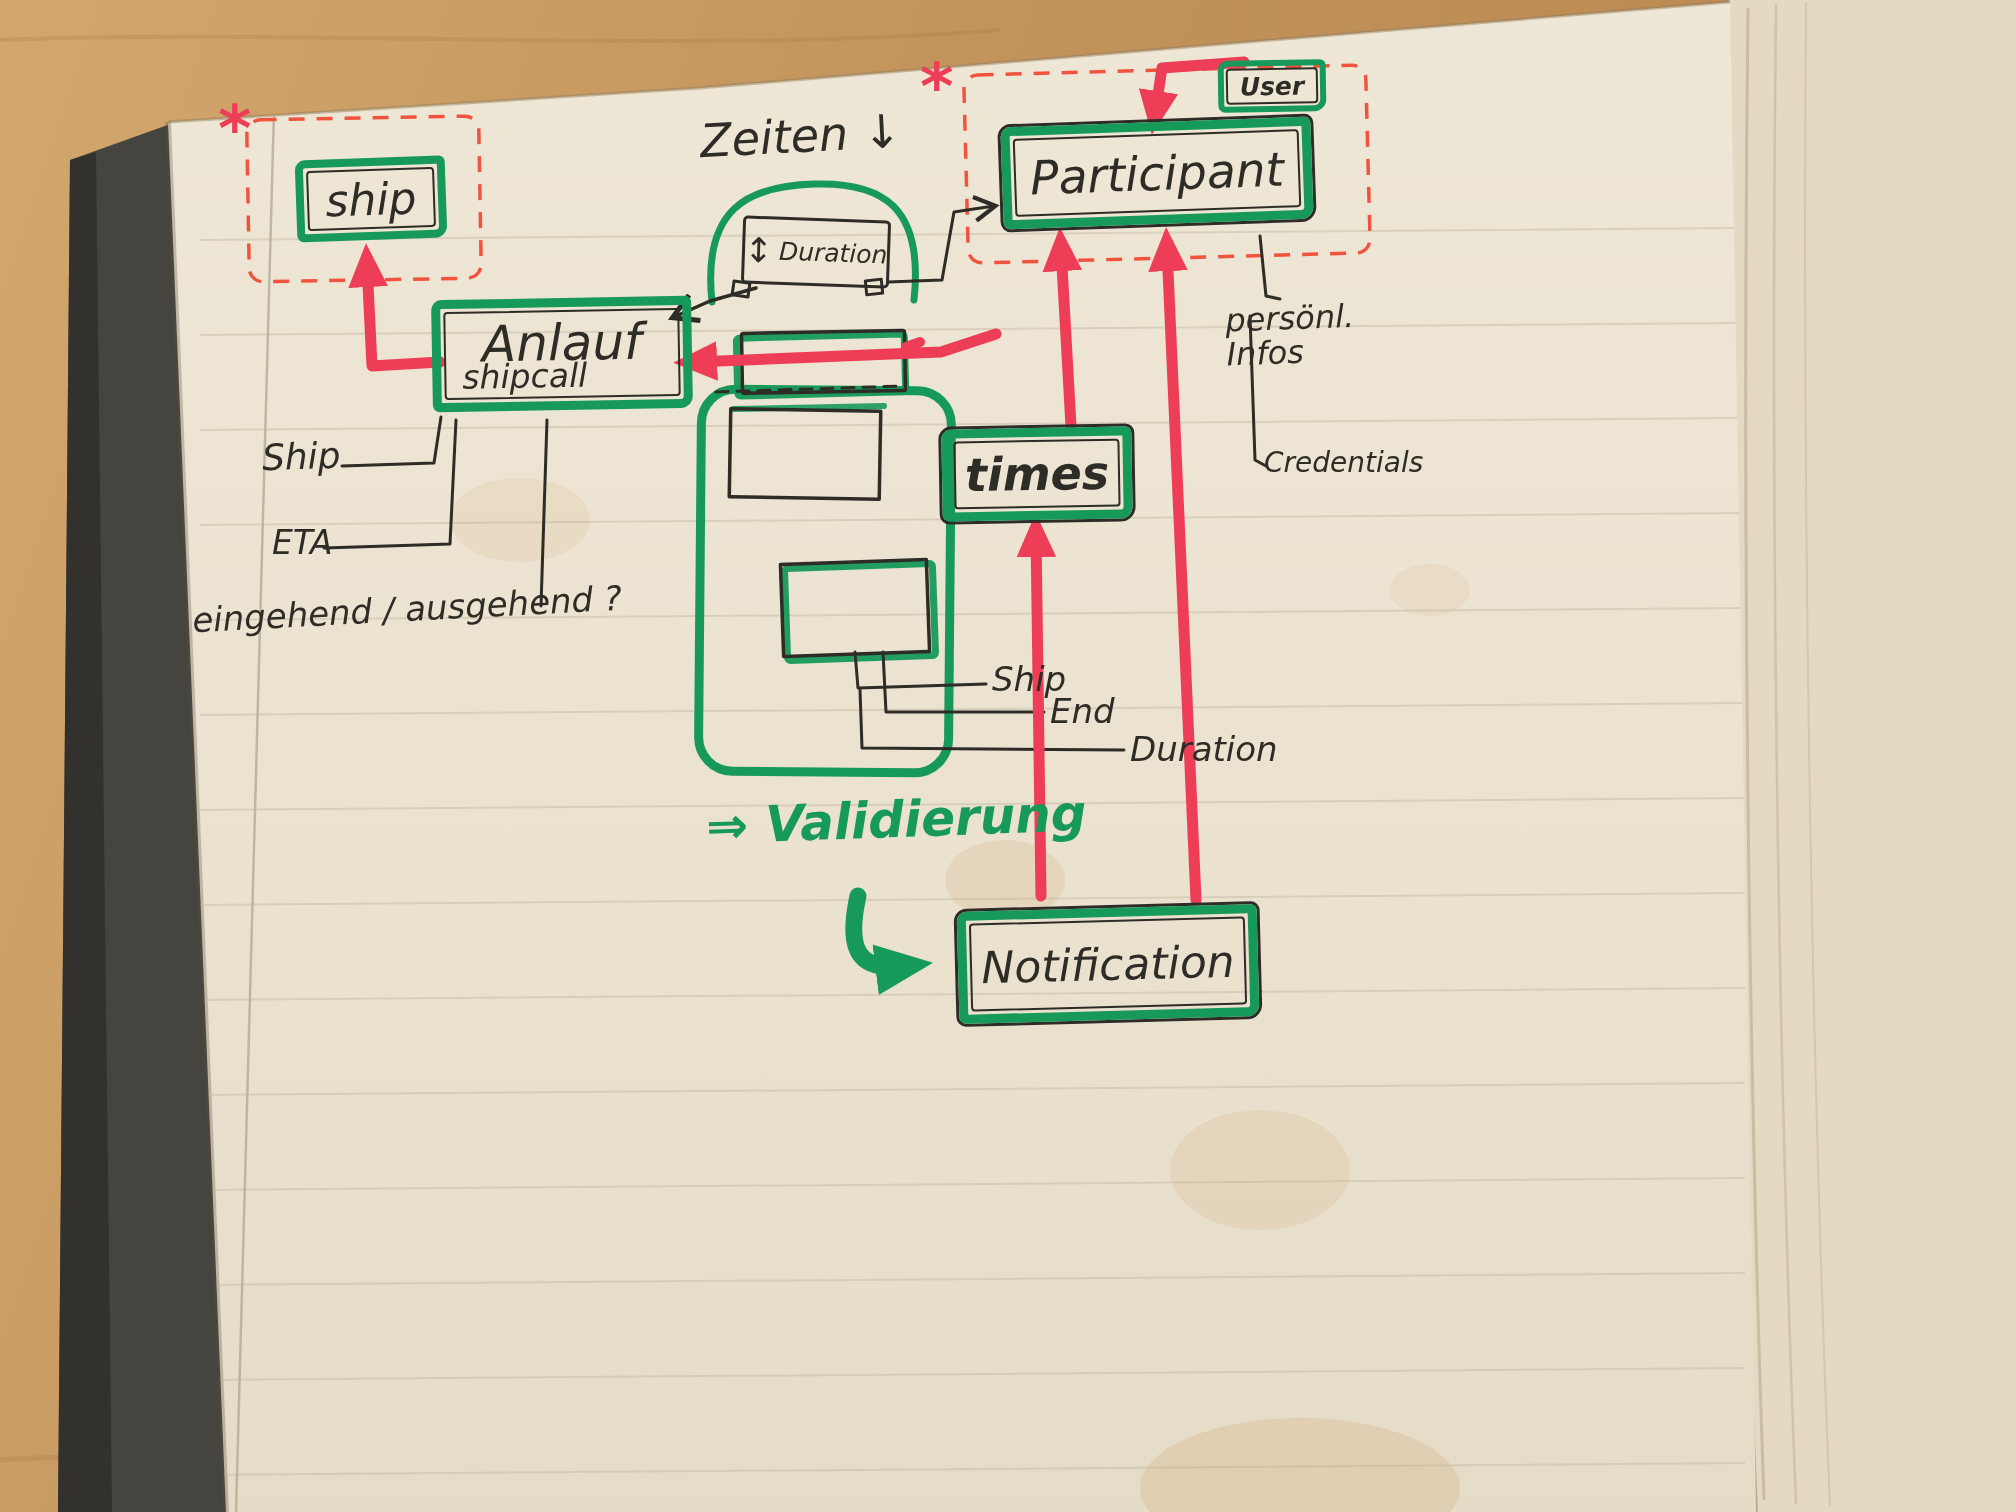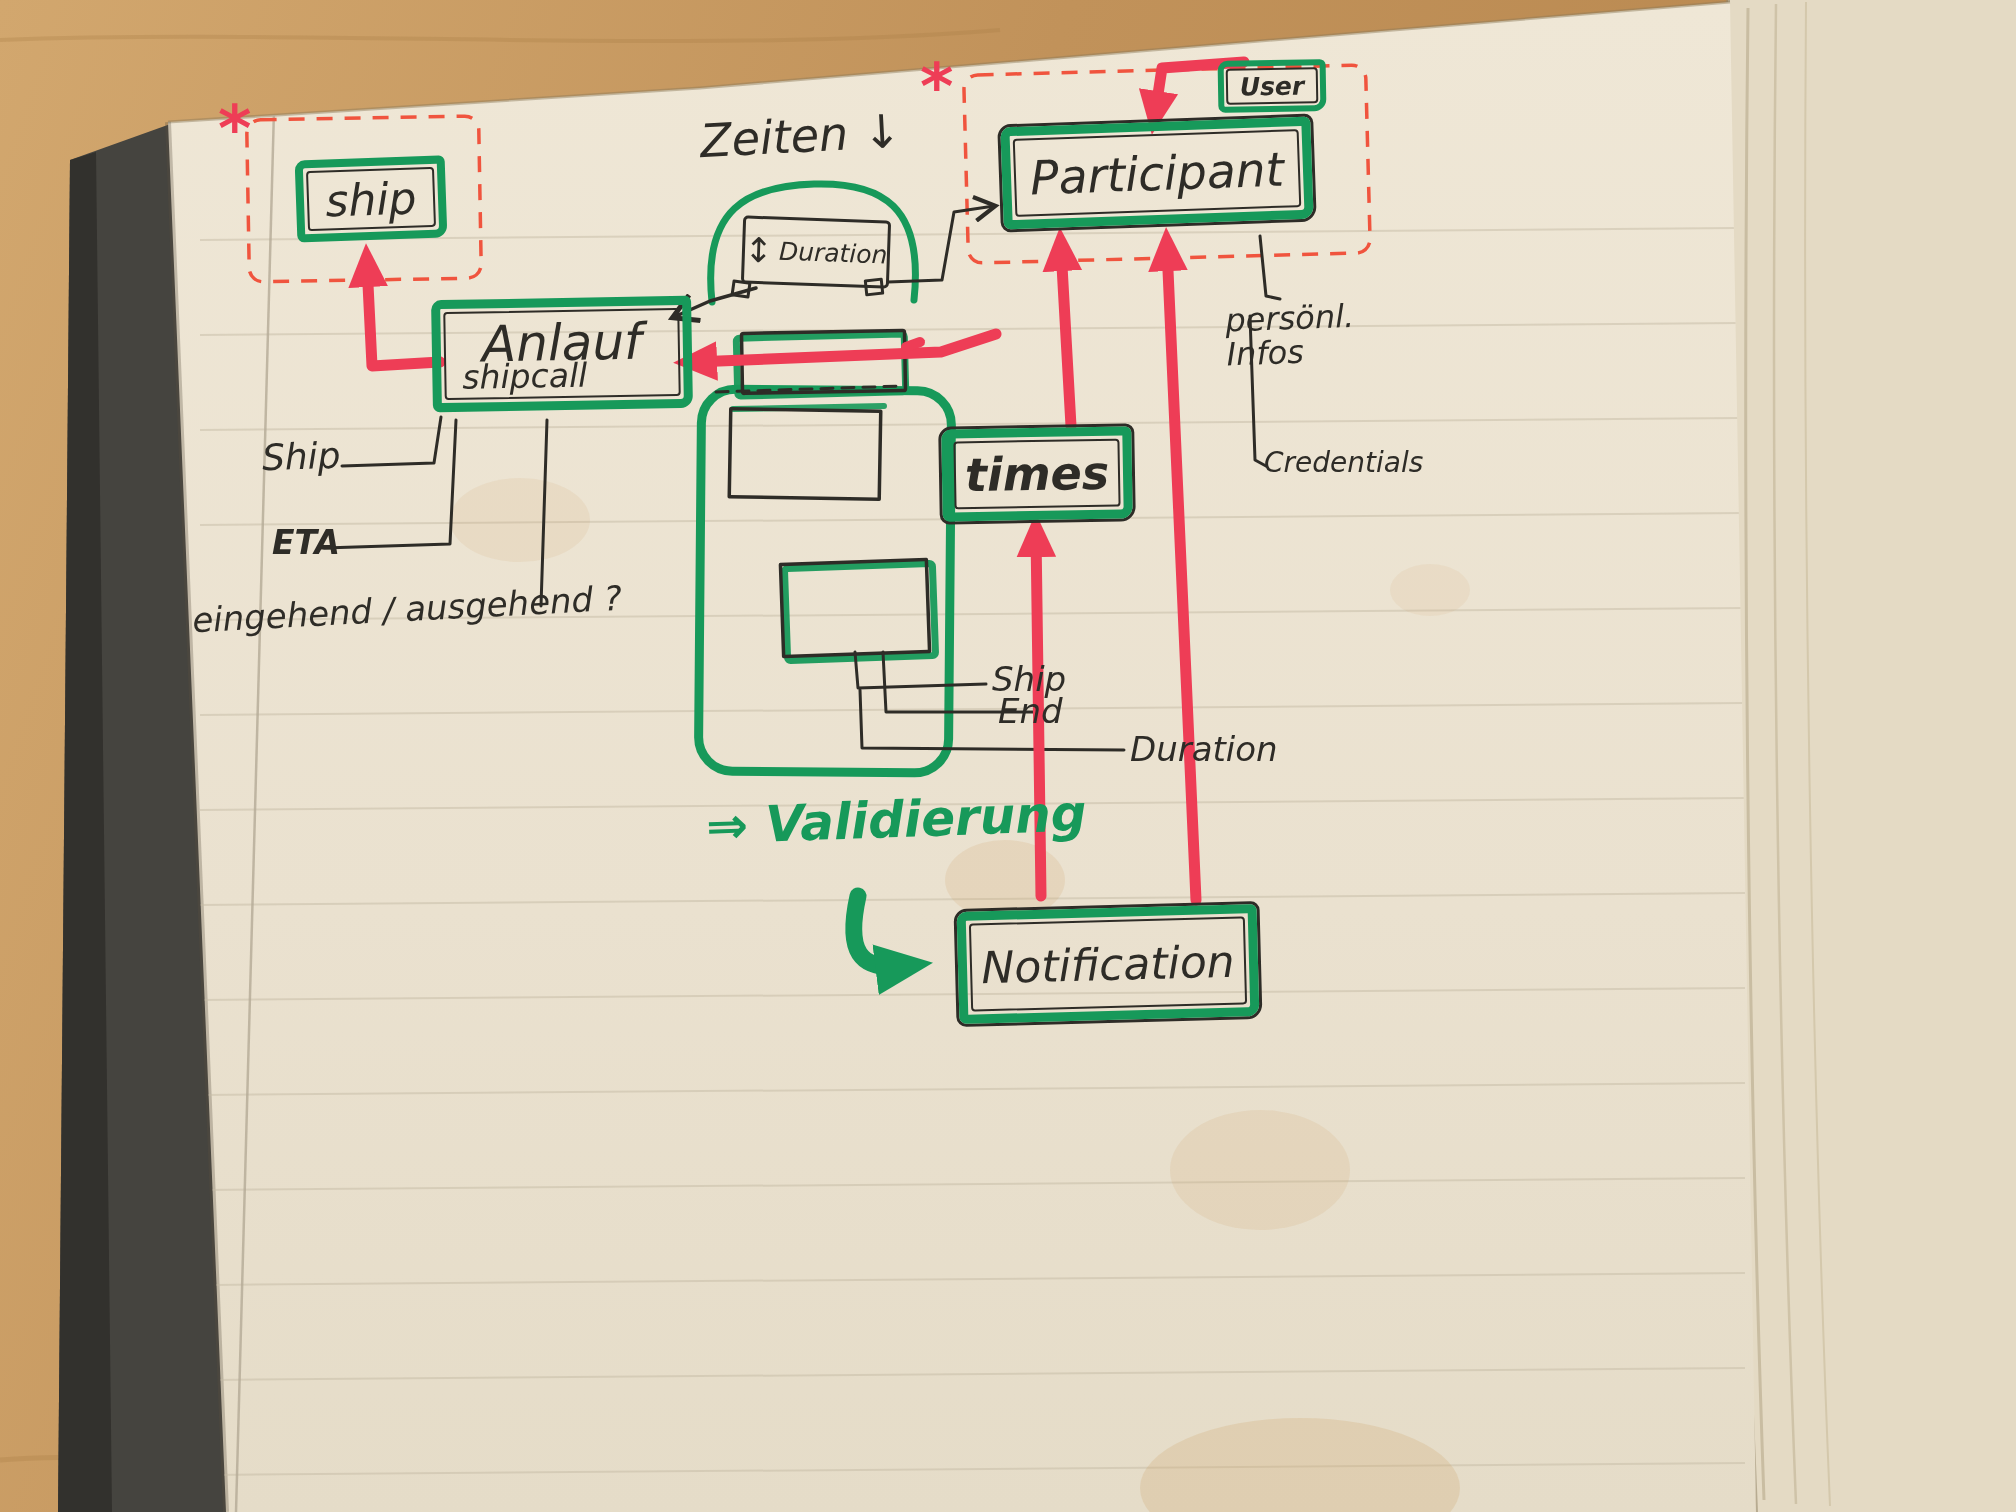--- a/index.html
+++ b/index.html
@@ -197,22 +197,22 @@
         <div class="pen-edge">
       <span class="script" style="font-size:44px;">Notification</span>
     </div>
       </div>
   </div>
 
   <div class="label" style="left:700px;top:112px;font-size:46px;transform:rotate(-3deg);">Zeiten ↓</div>
   <div class="label red-text" style="left:218px;top:96px;font-size:64px;">*</div>
   <div class="label red-text" style="left:920px;top:54px;font-size:64px;">*</div>
   <div class="label" style="left:262px;top:438px;font-size:36px;transform:rotate(-2deg);">Ship</div>
-  <div class="label" style="left:272px;top:526px;font-size:33px;font-weight:bold;">ETA</div>
+  <div class="label" style="left:272px;top:526px;font-size:33px;">ETA</div>
   <div class="label" style="left:192px;top:592px;font-size:34px;transform:rotate(-3deg);">eingehend / ausgehend ?</div>
   <div class="label" style="left:992px;top:662px;font-size:34px;">Ship</div>
-  <div class="label" style="left:998px;top:694px;font-size:34px;">End</div>
+  <div class="label" style="left:1050px;top:694px;font-size:34px;">End</div>
   <div class="label" style="left:1130px;top:732px;font-size:34px;">Duration</div>
   <div class="label" style="left:1226px;top:302px;font-size:32px;width:140px;white-space:normal;transform:rotate(-2deg);">persönl. Infos</div>
   <div class="label" style="left:1264px;top:448px;font-size:28px;">Credentials</div>
   <div class="label green-text" style="left:706px;top:794px;font-size:50px;font-style:italic;transform:rotate(-2deg);">⇒ Validierung</div>
 
 </div>
 
 </body></html>

